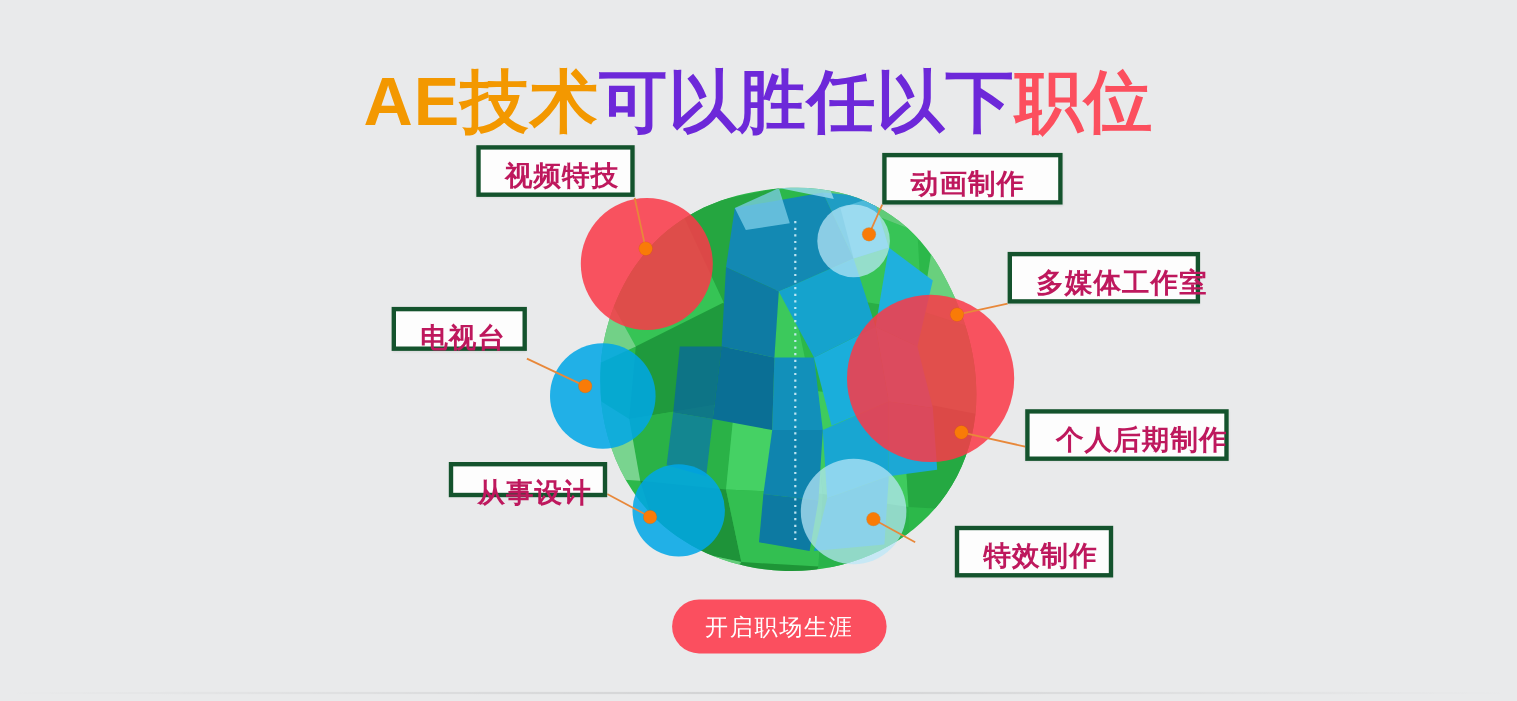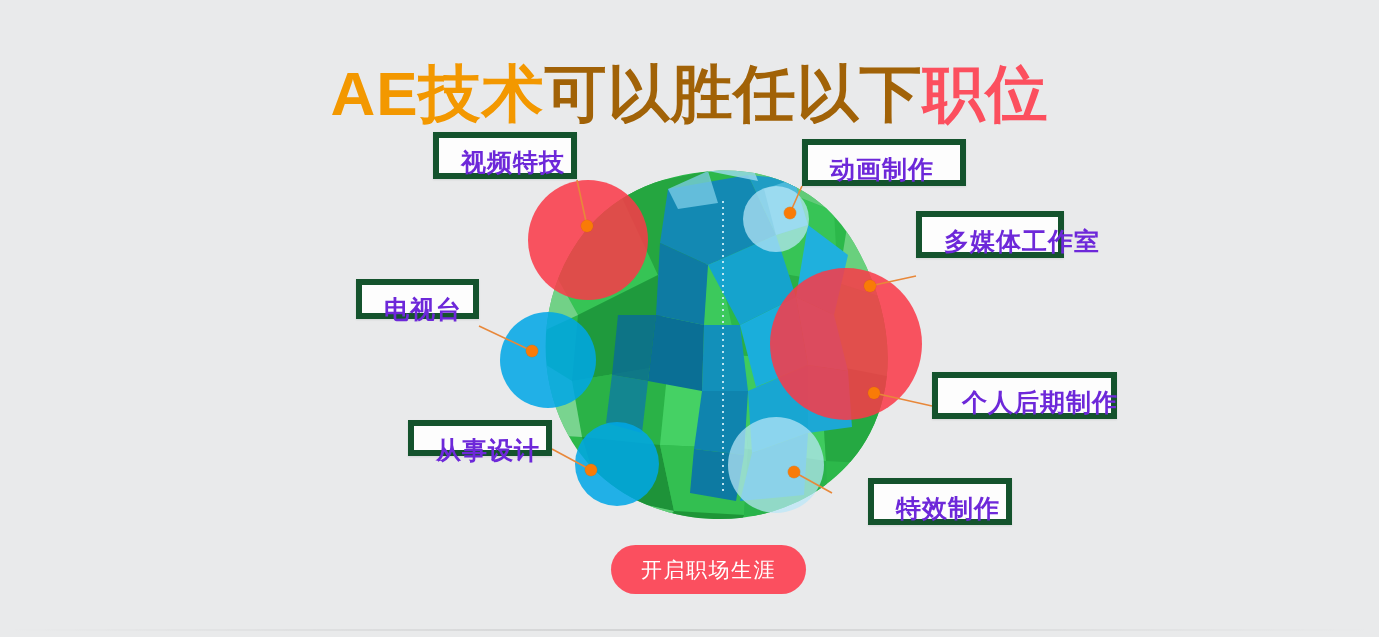--- a/index.html
+++ b/index.html
@@ -31,21 +31,21 @@
     text-align: center;
     font-size: 62px;
     font-weight: bold;
     letter-spacing: 1px;
     line-height: 1.1;
     white-space: nowrap;
     user-select: none;
   }
   .title .seg { display: inline; text-align: center; }
   .title .seg-1 { color: #f39800; }
-  .title .seg-2 { color: #a16207; font-family: Liberation Serif, serif; }
+  .title .seg-2 { color: #6d28d9; font-family: Liberation Serif, serif; }
   .title .seg-3 { color: #fc4f5e; }
 
   
   .art-wrap {
     position: absolute;
     left: 508px;
     top: 165px;
     width: 430px;
     height: 360px;
   }
@@ -73,23 +73,23 @@
     margin-left: -6px; margin-top: -6px;
     border-radius: 50%;
     background: #f97b07;
     box-shadow: 0 0 0 0.5px rgba(210,100,0,.45);
   }
 
   
   .label {
     position: absolute;
     background: #fdfdfd;
-    border: 6px solid #14532d;
+    border: 4px solid #14532d;
     box-shadow: 0 1px 2px rgba(0,0,0,0.09);
-    color: #6d28d9;
+    color: #be185d;
     font-size: 25px;
     font-weight: bold;
     line-height: 1;
     padding: 12px 22px;
     white-space: nowrap;
     box-sizing: border-box;
     letter-spacing: 1px;
   }
 
   
@@ -223,21 +223,21 @@
   <div class="dot" style="left:870px; top:286px;"></div>
   <div class="dot" style="left:874px; top:393px;"></div>
   <div class="dot" style="left:794px; top:472px;"></div>
   <div class="dot" style="left:591px; top:470px;"></div>
   <div class="dot" style="left:532px; top:351px;"></div>
 
   <div class="label" style="left:433px; top:132px; width:144px; height:47px;">视频特技</div>
 
   <div class="label" style="left:802px; top:139px; width:164px; height:47px;">动画制作</div>
 
-  <div class="label" style="left:916px; top:211px; width:148px; height:47px;">多媒体工作室</div>
+  <div class="label" style="left:916px; top:229px; width:175px; height:47px;">多媒体工作室</div>
 
   <div class="label" style="left:932px; top:372px; width:185px; height:47px;padding-left:24px;">个人后期制作</div>
 
   <div class="label" style="left:832px; top:478px; width:144px; height:47px;margin-left:36px;">特效制作</div>
 
   <div class="label" style="left:408px; top:420px; width:144px; height:32px;">从事设计</div>
 
   <div class="label" style="left:356px; top:279px; width:123px; height:40px;">电视台</div>
 
   <button class="cta">开启职场生涯</button>

